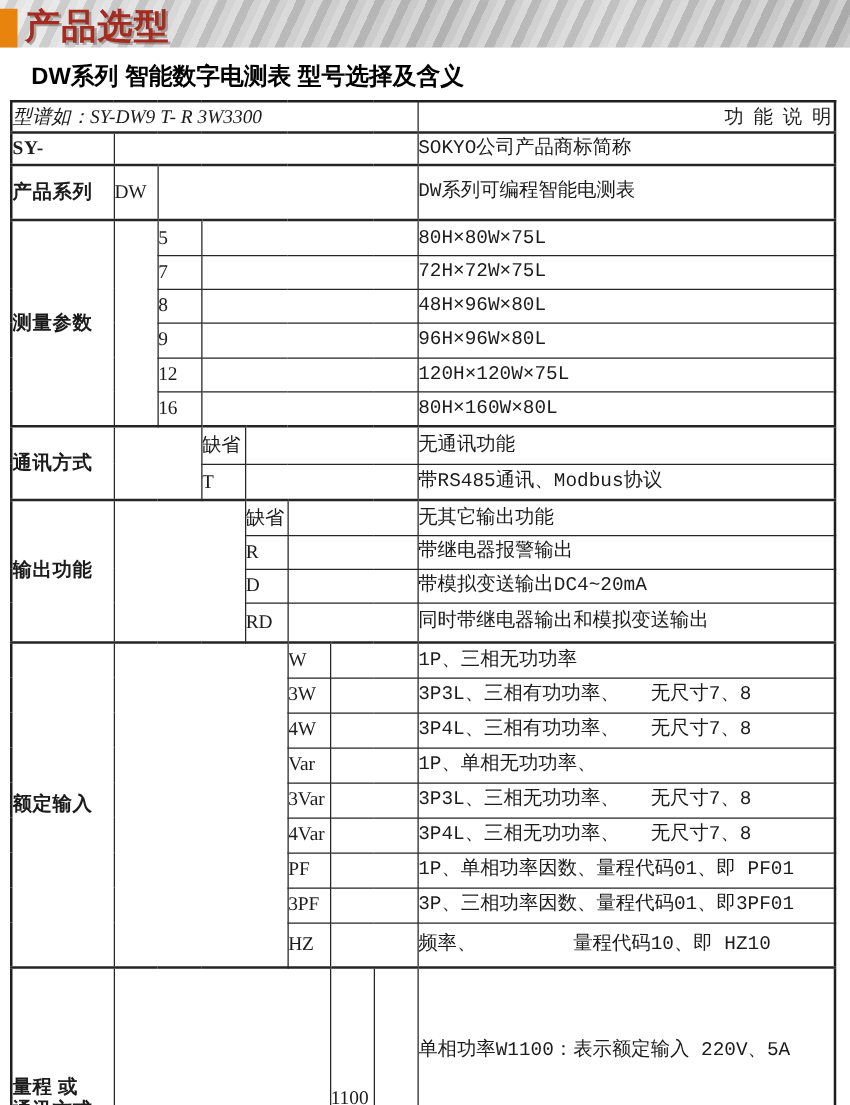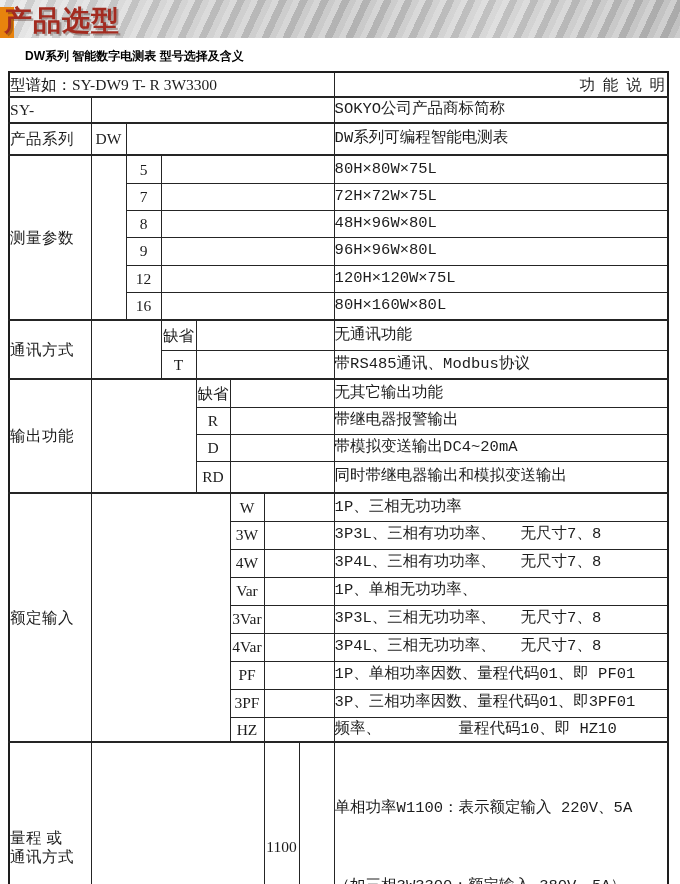--- a/index.html
+++ b/index.html
@@ -11,48 +11,48 @@
   .banner{
     position:relative;width:680px;height:38px;
     background:
       repeating-linear-gradient(115deg, rgba(255,255,255,0.35) 0 6px, rgba(110,110,110,0.14) 6px 13px, rgba(255,255,255,0.18) 13px 19px),
       linear-gradient(100deg,#e2e2e2 0%,#c9c9c9 28%,#bdbdbd 52%,#cfcfcf 72%,#b3b3b3 100%);
   }
   .accent-block{
     position:absolute;left:0;top:7px;width:14px;height:31px;background:#e8830d;
   }
   .banner-title{
-    position:absolute;left:4px;top:2px;
+    position:absolute;left:20px;top:2px;
     font-family:"Liberation Sans","DejaVu Sans",sans-serif;
     font-size:28px;font-weight:bold;color:#a32b20;letter-spacing:1px;
     text-shadow:2px 2px 0 rgba(73,37,28,0.35);
   }
   
   .subtitle{
     margin:10px 0 6px 25px;
     font-family:"Liberation Sans","DejaVu Sans",sans-serif;
-    font-size:12px;font-weight:bold;color:#000;
+    font-size:19px;font-weight:bold;color:#000;
   }
   
   table.sel{
     margin-left:8px;border-collapse:collapse;table-layout:fixed;width:659px;
     border:2px solid #1e1e1e;
   }
   table.sel td{
     border:1px solid #252525;padding:0;overflow:hidden;
     font-size:15.5px;line-height:1.25;vertical-align:middle;
   }
   tr.sec td{border-top-width:2px;}
-  td.label{padding-left:7px;font-size:14.5px;letter-spacing:0.5px;}
+  td.label{padding-left:7px;font-size:14.5px;letter-spacing:0.5px;font-weight:bold;}
   td.label-top{vertical-align:top;padding-top:6px;}
   td.label-meas{vertical-align:top;padding-top:52px;}
   td.label-mid-two{line-height:25px;}
-  td.code{text-align:center;font-size:14.5px;}
+  td.code{font-size:14.5px;}
   td.desc{padding-left:9px;white-space:pre;font-family:Liberation Mono, monospace;}
-  td.head-model{padding-left:22px;font-size:15.5px;}
+  td.head-model{padding-left:22px;font-size:15.5px;font-style:italic;}
   td.head-func{text-align:right;font-size:15.5px;letter-spacing:2px;}
   .l2{display:block;}
 </style>
 </head>
 <body>
 
 <div class="banner">
   <div class="accent-block"></div>
   <div class="banner-title">产品选型</div>
 </div>
@@ -77,21 +77,21 @@
     <td colspan="8" class="head-model">型谱如：SY-DW9 T- R 3W3300</td>
     <td class="head-func">功 能 说 明</td>
   </tr>
 
   <tr class="sec" style="height:26px">
     <td class="label">SY-</td>
     <td colspan="7"></td>
     <td class="desc">SOKYO公司产品商标简称</td>
   </tr>
 
-  <tr class="sec" style="height:32px">
+  <tr class="sec" style="height:44px">
     <td class="label">产品系列</td>
     <td class="code">DW</td>
     <td colspan="6"></td>
     <td class="desc">DW系列可编程智能电测表</td>
   </tr>
 
   <tr class="sec" style="height:28px">
     <td rowspan="6" class="label">测量参数</td>
     <td rowspan="6"></td>
     <td class="code">5</td>
@@ -195,21 +195,21 @@
   <tr style="height:28px">
     <td class="code">PF</td>
     <td colspan="2"></td>
     <td class="desc">1P、单相功率因数、量程代码01、即 PF01</td>
   </tr>
   <tr style="height:28px">
     <td class="code">3PF</td>
     <td colspan="2"></td>
     <td class="desc">3P、三相功率因数、量程代码01、即3PF01</td>
   </tr>
-  <tr style="height:25px">
+  <tr style="height:36px">
     <td class="code">HZ</td>
     <td colspan="2"></td>
     <td class="desc">频率、　　　　　量程代码10、即 HZ10</td>
   </tr>
 
   <tr class="sec" style="height:55px">
     <td class="label label-mid-two">
       <span class="l2">量程 或</span>
       <span class="l2">通讯方式</span>
     </td>

